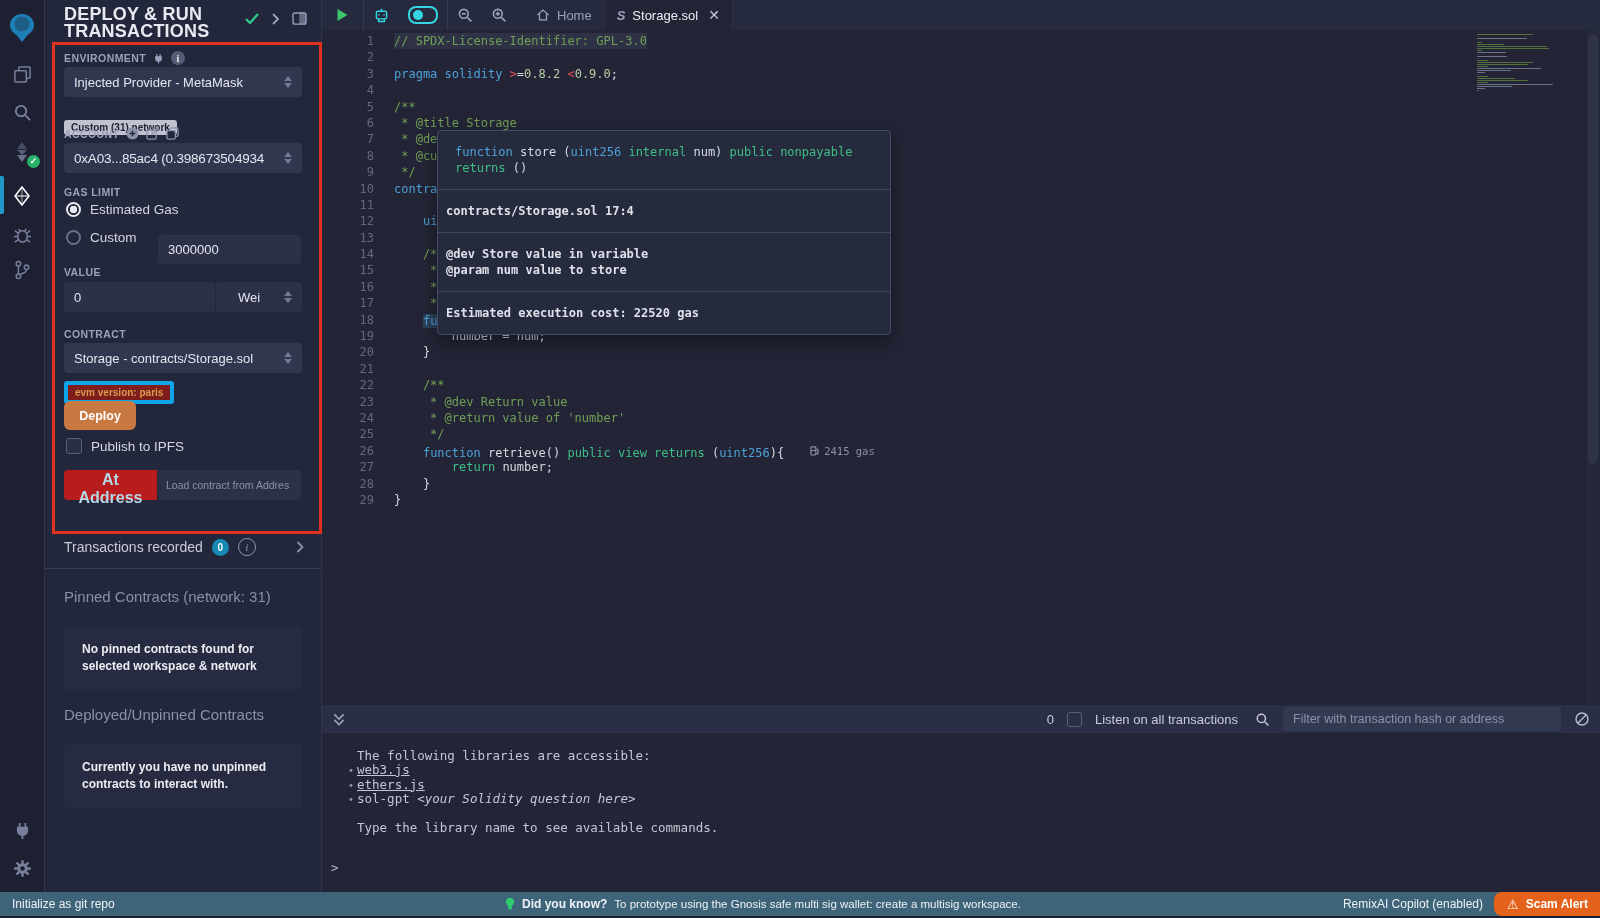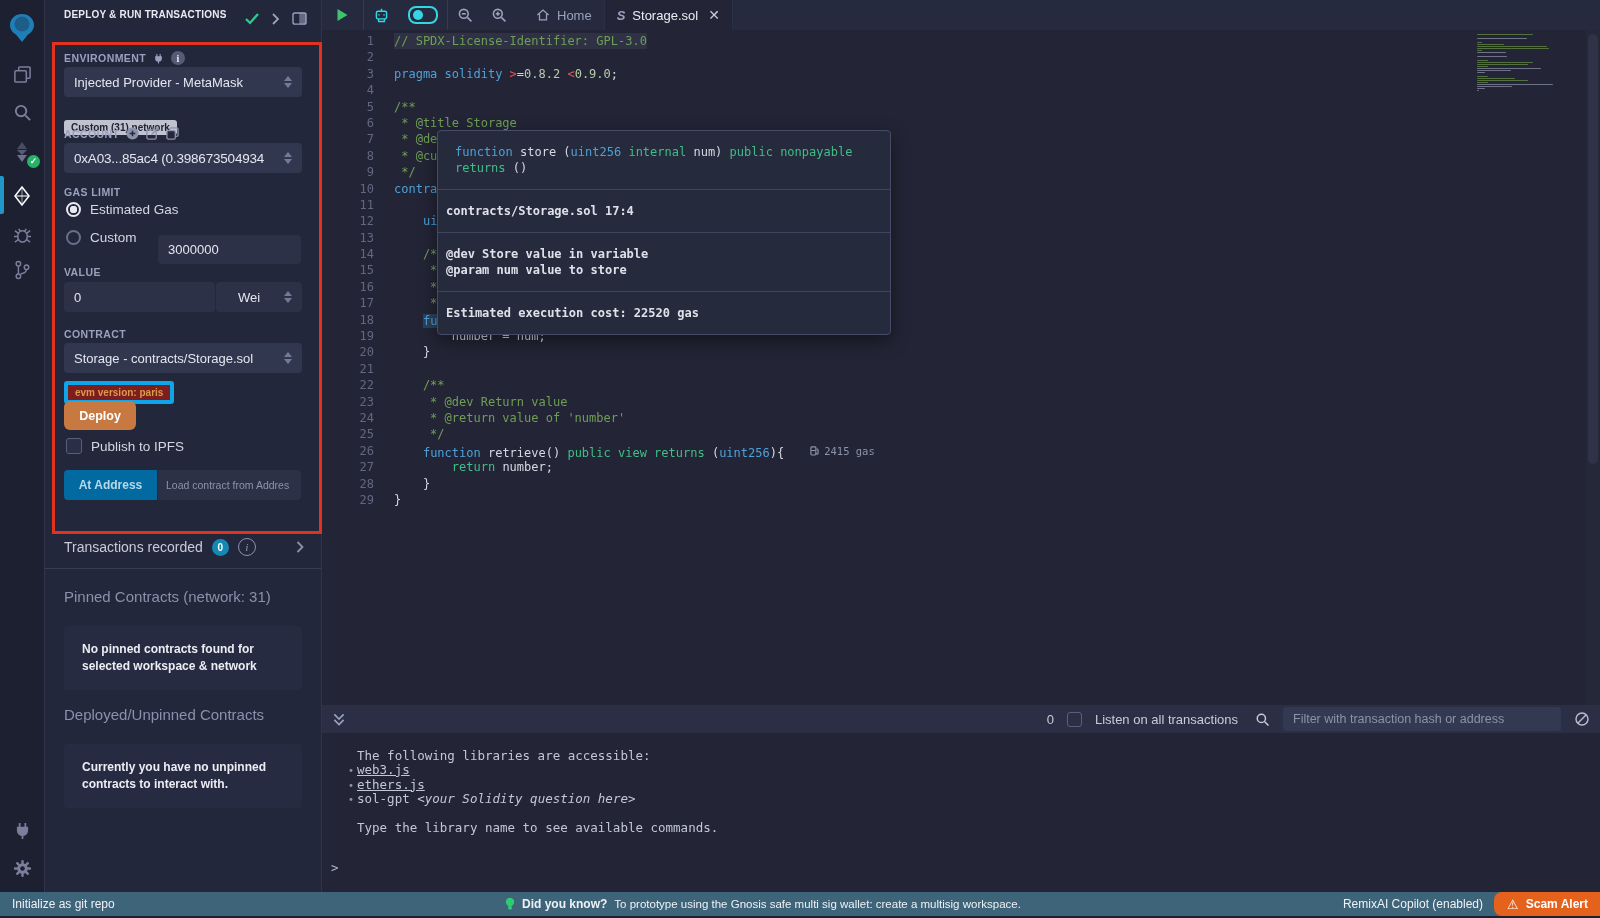--- a/index.html
+++ b/index.html
@@ -8,40 +8,40 @@
   svg{display:block}
   
   .iconbar{position:absolute;left:0;top:0;width:44px;height:918px;background:#1d2031;border-right:1px solid #31354a;}
   .ib{position:absolute;left:0;width:44px;height:36px;display:flex;align-items:center;justify-content:center;color:#7a7f9c;cursor:pointer;}
   .ib.active{color:#fff;}
   .active-ind{position:absolute;left:0;top:176px;width:4px;height:38px;background:#2196c9;border-radius:0 2px 2px 0;}
   .badge-check{position:absolute;right:4px;bottom:2px;width:13px;height:13px;border-radius:50%;background:#27b268;color:#fff;
     font-size:9px;line-height:13px;text-align:center;font-weight:bold;}
   
   .sidebar{position:absolute;left:45px;top:0;width:276px;height:892px;background:#23273c;border-right:1px solid #31354a;}
-  .sb-head{position:absolute;left:19px;top:6px;width:190px;font-size:10px;font-weight:bold;color:#e9eaf1;line-height:17px;letter-spacing:.2px;text-transform:uppercase;}
+  .sb-head{position:absolute;left:19px;top:6px;width:190px;font-size:18px;font-weight:bold;color:#e9eaf1;line-height:17px;letter-spacing:.2px;text-transform:uppercase;}
   .sb-headicons{position:absolute;top:12px;right:14px;display:flex;gap:12px;align-items:center;color:#9ba0bd;}
   .redbox{position:absolute;left:7px;top:42px;width:264px;height:486px;border:3px solid #e0321f;pointer-events:none;}
   .lbl{position:absolute;font-size:10.5px;font-weight:bold;letter-spacing:.4px;color:#9ba0bd;display:flex;gap:7px;align-items:center;}
   .sel,.inp{position:absolute;background:#323750;border-radius:4px;color:#e4e6ef;font-size:13px;display:flex;align-items:center;padding:0 10px;box-sizing:border-box;}
   .inp{background:#2c3148;}
   .stepper{margin-left:auto;display:flex;flex-direction:column;gap:2px;opacity:.8}
   .tri-up{width:0;height:0;border-left:4px solid transparent;border-right:4px solid transparent;border-bottom:5px solid #858aa8;}
   .tri-dn{width:0;height:0;border-left:4px solid transparent;border-right:4px solid transparent;border-top:5px solid #858aa8;}
   .pill{position:absolute;font-size:10px;font-weight:bold;border-radius:3px;padding:2px 7px;}
   .pill-net{background:#c0c2cf;color:#1d2031;}
   .pill-evm{background:#7f1d1d;border:4px solid #0ea5e9;color:#d89c4e;}
   .radio{width:15px;height:15px;border-radius:50%;border:2px solid #6a6f8c;box-sizing:border-box;background:transparent;}
   .radio.sel-on{border-color:#e8e9f0;background:radial-gradient(circle,#e8e9f0 0 3.5px,transparent 4px);}
   .rowflex{position:absolute;display:flex;align-items:center;gap:9px;font-size:13.5px;color:#d5d7e2;}
   .btn-deploy{position:absolute;background:#c87941;border:none;border-radius:6px;color:#fff;font-weight:bold;font-size:12.5px;
     width:72px;height:29px;cursor:pointer;font-family:inherit;}
   .chk{width:16px;height:16px;background:#2b2f45;border:1px solid #5a5f7a;border-radius:3px;box-sizing:border-box;}
-  .btn-ataddr{position:absolute;left:19px;top:470px;width:93px;height:30px;background:#0369a1;border:none;border-radius:4px 0 0 4px;
-    color:#b6d9e8;font-weight:bold;font-size:12px;cursor:pointer;font-family:inherit;}
+  .btn-ataddr{position:absolute;left:19px;top:470px;width:93px;height:30px;background:#b91c1c;border:none;border-radius:4px 0 0 4px;
+    color:#b6d9e8;font-weight:bold;font-size:16px;cursor:pointer;font-family:inherit;}
   .ataddr-inp{position:absolute;left:113px;top:470px;width:143px;height:30px;background:#2c3148;border-radius:0 4px 4px 0;
     color:#8d92ab;font-size:10.5px;display:flex;align-items:center;padding:0 8px;box-sizing:border-box;}
   .tx-row{position:absolute;left:19px;top:538px;width:240px;display:flex;align-items:center;gap:9px;font-size:14px;color:#c9cbd9;}
   .count-badge{width:17px;height:17px;border-radius:50%;background:#1688b4;color:#fff;font-size:10px;font-weight:bold;
     display:flex;align-items:center;justify-content:center;}
   .info-i{width:16px;height:16px;border-radius:50%;border:1px solid #8d92ab;color:#9ba0bd;font-size:10px;font-style:italic;
     display:flex;align-items:center;justify-content:center;font-family:"Liberation Serif",serif;}
   .sb-div{position:absolute;left:0;top:568px;width:276px;border-top:1px solid #383c54;}
   .sec-title{position:absolute;left:19px;font-size:15px;color:#8b90ac;}
   .sec-title small{font-size:15px;}

